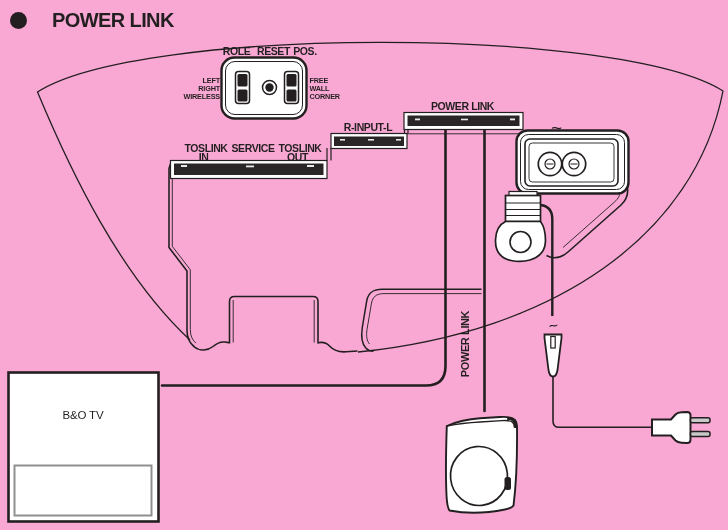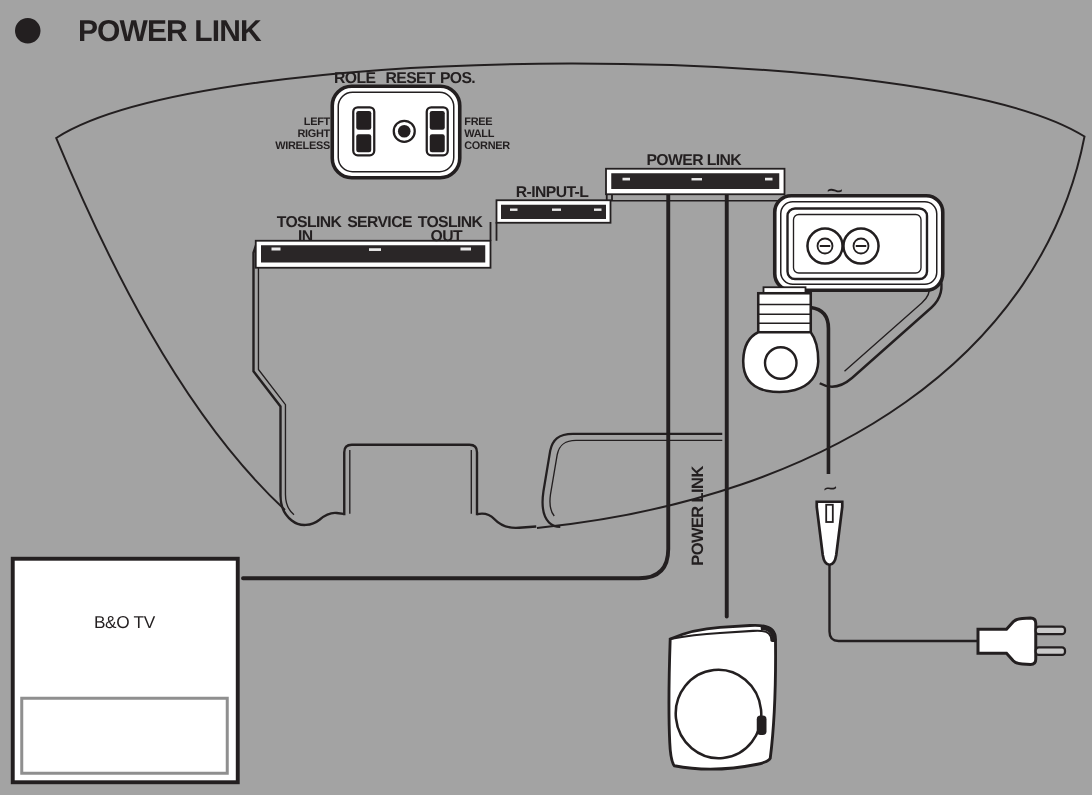--- a/index.html
+++ b/index.html
@@ -1,16 +1,16 @@
 <!DOCTYPE html>
 <html><head>
 <meta charset="utf-8">
 <style>
   html,body{margin:0;padding:0;background:#fff;}
-  #stage{position:relative;width:728px;height:530px;background:#a3a3a3;overflow:hidden;
+  #stage{position:relative;width:728px;height:530px;background:#f9a8d4;overflow:hidden;
          font-family:"Liberation Sans",sans-serif;}
   svg{position:absolute;left:0;top:0;}
   text{fill:#231f20;font-family:"Liberation Sans",sans-serif;}
   .lbl{font-size:10.5px;font-weight:700;letter-spacing:-0.4px;}
   .lbl-sm{font-size:7.3px;font-weight:700;letter-spacing:-0.2px;}
   .title{font-size:20px;font-weight:700;letter-spacing:-0.6px;}
   .tv{font-size:11.5px;font-weight:400;letter-spacing:-0.2px;}
   .tilde{font-size:19px;font-weight:400;}
   .ln{stroke:#231f20;fill:none;}
 </style>

